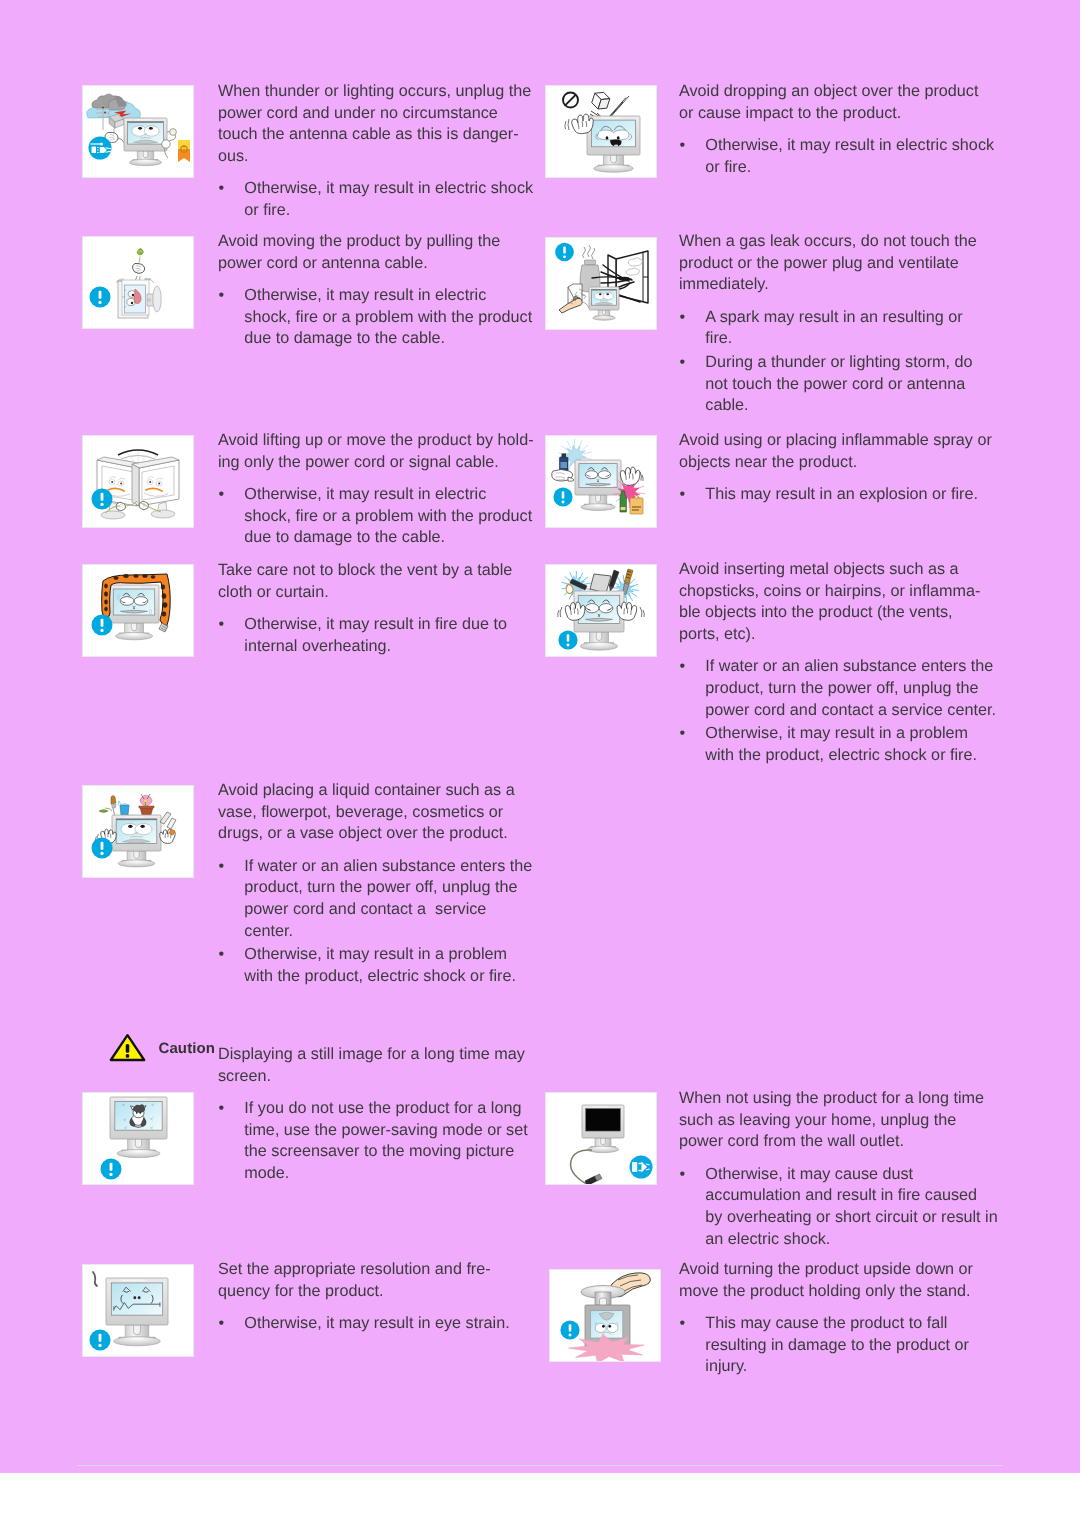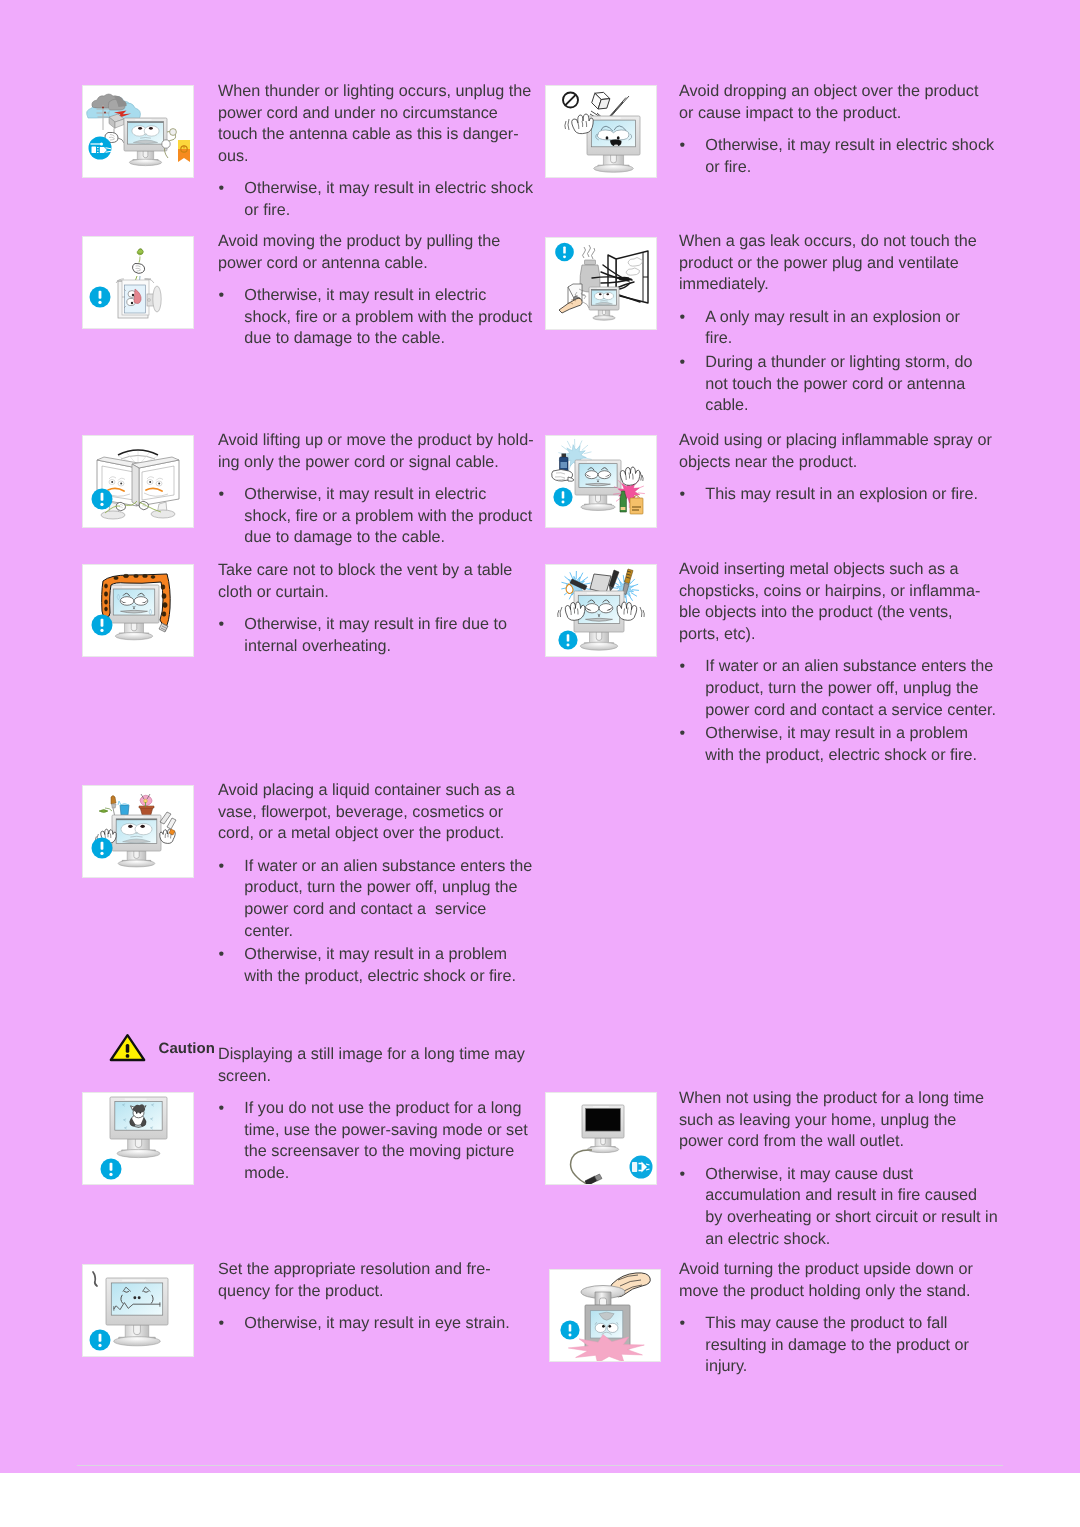--- a/index.html
+++ b/index.html
@@ -427,21 +427,21 @@
           <circle cx="19" cy="62" r="10.5" fill="#00a8e0"></circle>
           <rect x="17.58" y="55.70" width="2.83" height="7.98" rx="0.94" fill="#fff"></rect>
           <circle cx="19" cy="67.46" r="1.63" fill="#fff"></circle>
         </g>
       </svg>
     </div>
 <div class="block" style="left:218px;top:780px">
       <div class="para">
         <div>Avoid placing a liquid container such as a</div>
         <div>vase, flowerpot, beverage, cosmetics or</div>
-        <div>cord, or a metal object over the product.</div>
+        <div>drugs, or a vase object over the product.</div>
       </div>
       <div class="blist">
         <div class="bitem">
           <span class="bdot">•</span>
           <div>If water or an alien substance enters the</div>
           <div>product, turn the power off, unplug the</div>
           <div>power cord and contact a  service</div>
           <div>center.</div>
         </div>
         <div class="bitem">
@@ -743,21 +743,21 @@
     </div>
 <div class="block" style="left:679px;top:231px">
       <div class="para">
         <div>When a gas leak occurs, do not touch the</div>
         <div>product or the power plug and ventilate</div>
         <div>immediately.</div>
       </div>
       <div class="blist">
         <div class="bitem">
           <span class="bdot">•</span>
-          <div>A only may result in an explosion or</div>
+          <div>A spark may result in an resulting or</div>
           <div>fire.</div>
         </div>
         <div class="bitem">
           <span class="bdot">•</span>
           <div>During a thunder or lighting storm, do</div>
           <div>not touch the power cord or antenna</div>
           <div>cable.</div>
         </div>
       </div>
     </div>

